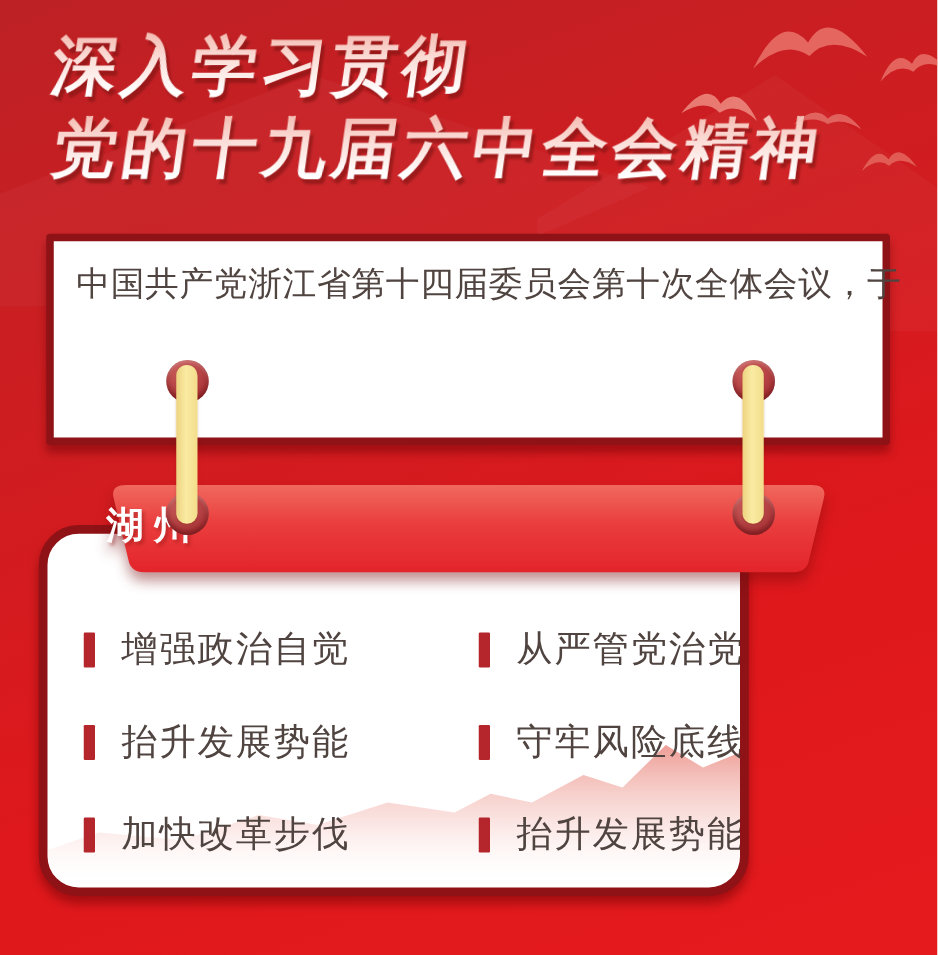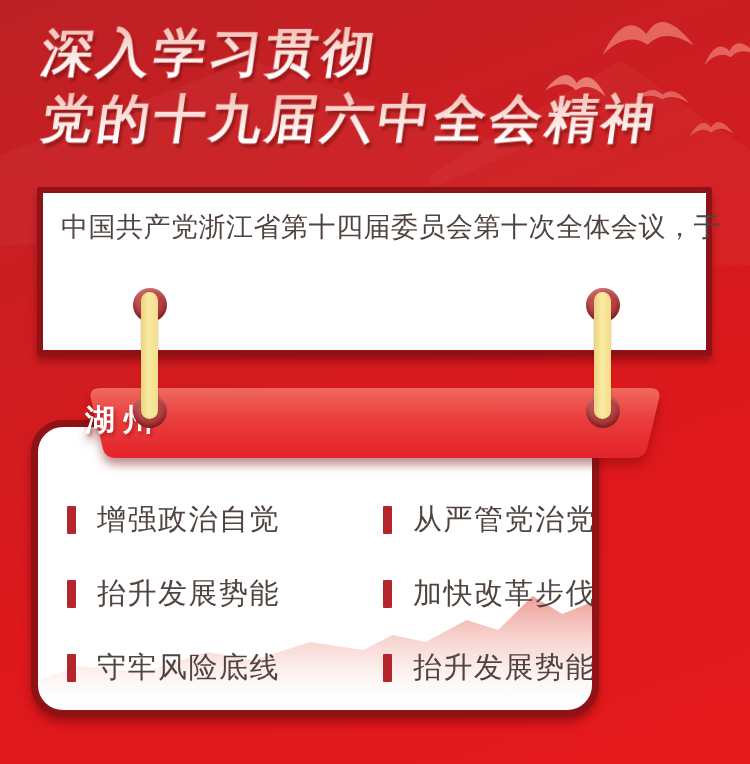--- a/index.html
+++ b/index.html
@@ -136,25 +136,25 @@
       <div class="point">
         <span class="bullet"></span>
         <span class="point-label">从严管党治党</span>
       </div>
       <div class="point">
         <span class="bullet"></span>
         <span class="point-label">抬升发展势能</span>
       </div>
       <div class="point">
         <span class="bullet"></span>
-        <span class="point-label">加快改革步伐</span>
+        <span class="point-label">守牢风险底线</span>
       </div>
       <div class="point">
         <span class="bullet"></span>
-        <span class="point-label">守牢风险底线</span>
+        <span class="point-label">加快改革步伐</span>
       </div>
       <div class="point">
         <span class="bullet"></span>
         <span class="point-label">抬升发展势能</span>
       </div>
     </div>
   </div>
 
   <div class="banner">
     <svg viewBox="0 0 580 70" preserveAspectRatio="none">

